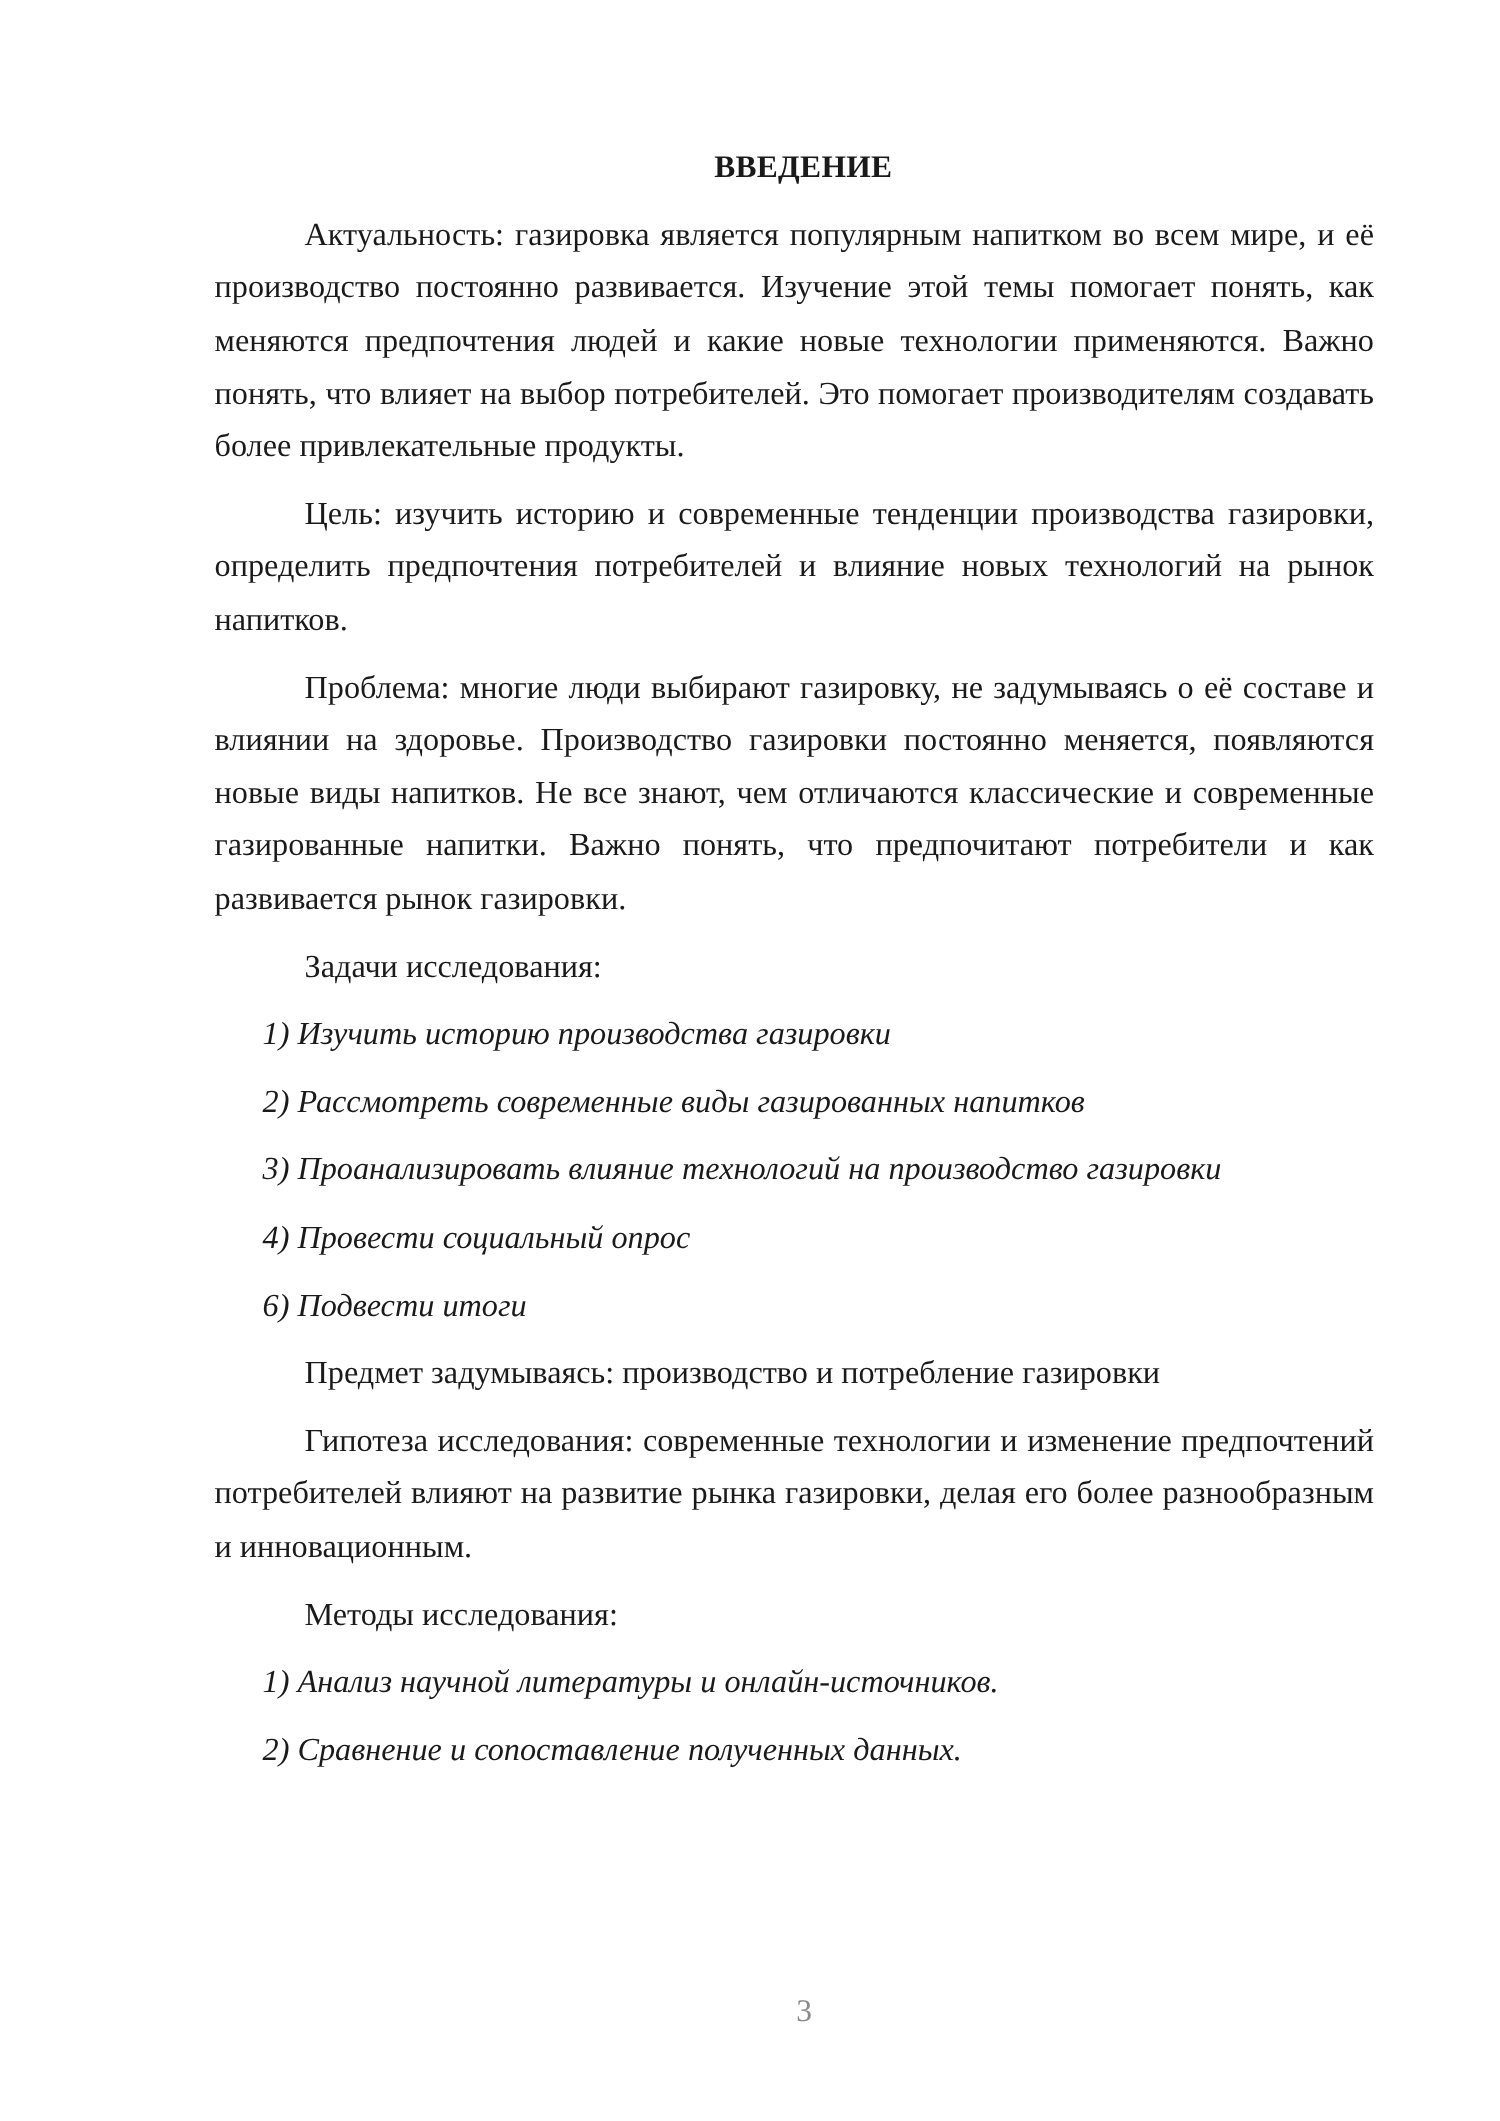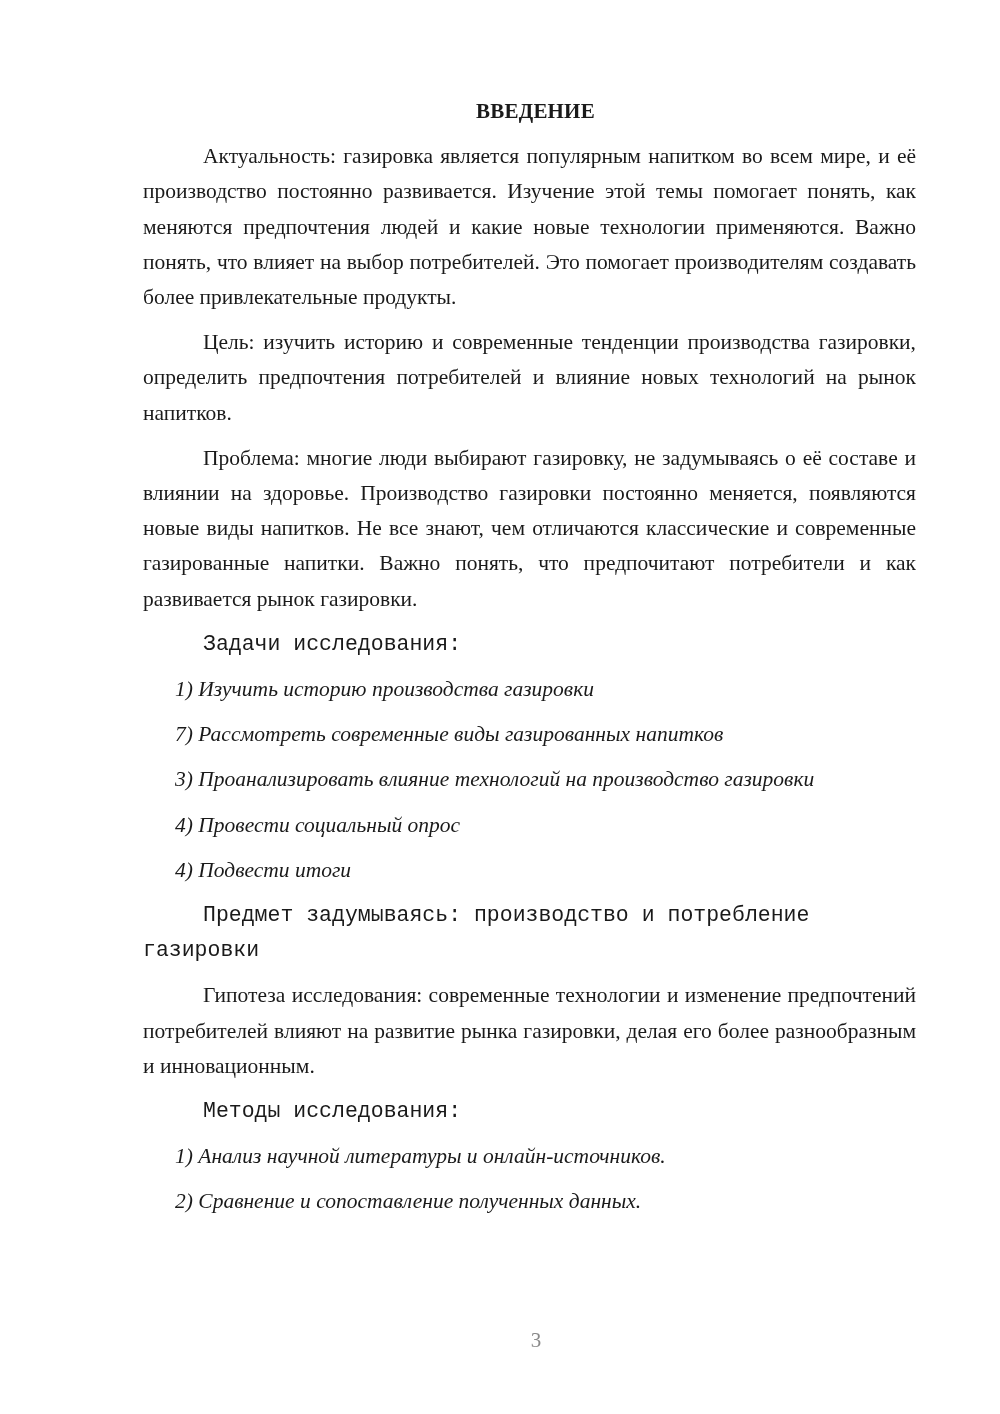--- a/index.html
+++ b/index.html
@@ -38,21 +38,20 @@
       letter-spacing: 0.2px;
     }
     .para {
       text-align: justify;
       text-indent: 60px;
       margin: 0 12px 10px 0;
     }
     .para-plain {
       text-indent: 60px;
       margin: 0 0 10px 0;
-      font-family: Liberation Mono, monospace;
     }
     .list-item {
       padding-left: 32px;
       margin: 0 0 10px 0;
       white-space: nowrap;
       font-style: italic;
     }
     .page-number {
       position: absolute;
       left: 0;
@@ -73,24 +72,24 @@
     <p class="para">Актуальность: газировка является популярным напитком во всем мире, и её производство постоянно развивается. Изучение этой темы помогает понять, как меняются предпочтения людей и какие новые технологии применяются. Важно понять, что влияет на выбор потребителей. Это помогает производителям создавать более привлекательные продукты.</p>
 
     <p class="para">Цель: изучить историю и современные тенденции производства газировки, определить предпочтения потребителей и влияние новых технологий на рынок напитков.</p>
 
     <p class="para">Проблема: многие люди выбирают газировку, не задумываясь о её составе и влиянии на здоровье. Производство газировки постоянно меняется, появляются новые виды напитков. Не все знают, чем отличаются классические и современные газированные напитки. Важно понять, что предпочитают потребители и как развивается рынок газировки.</p>
 
     <p class="para-plain">Задачи исследования:</p>
 
     <div>
       <p class="list-item">1) Изучить историю производства газировки</p>
-      <p class="list-item">7) Рассмотреть современные виды газированных напитков</p>
+      <p class="list-item">2) Рассмотреть современные виды газированных напитков</p>
       <p class="list-item">3) Проанализировать влияние технологий на производство газировки</p>
       <p class="list-item">4) Провести социальный опрос</p>
-      <p class="list-item">4) Подвести итоги</p>
+      <p class="list-item">6) Подвести итоги</p>
     </div>
 
 
     <p class="para-plain">Предмет задумываясь: производство и потребление газировки</p>
 
     <p class="para">Гипотеза исследования: современные технологии и изменение предпочтений потребителей влияют на развитие рынка газировки, делая его более разнообразным и инновационным.</p>
 
     <p class="para-plain">Методы исследования:</p>
 
     <div>

